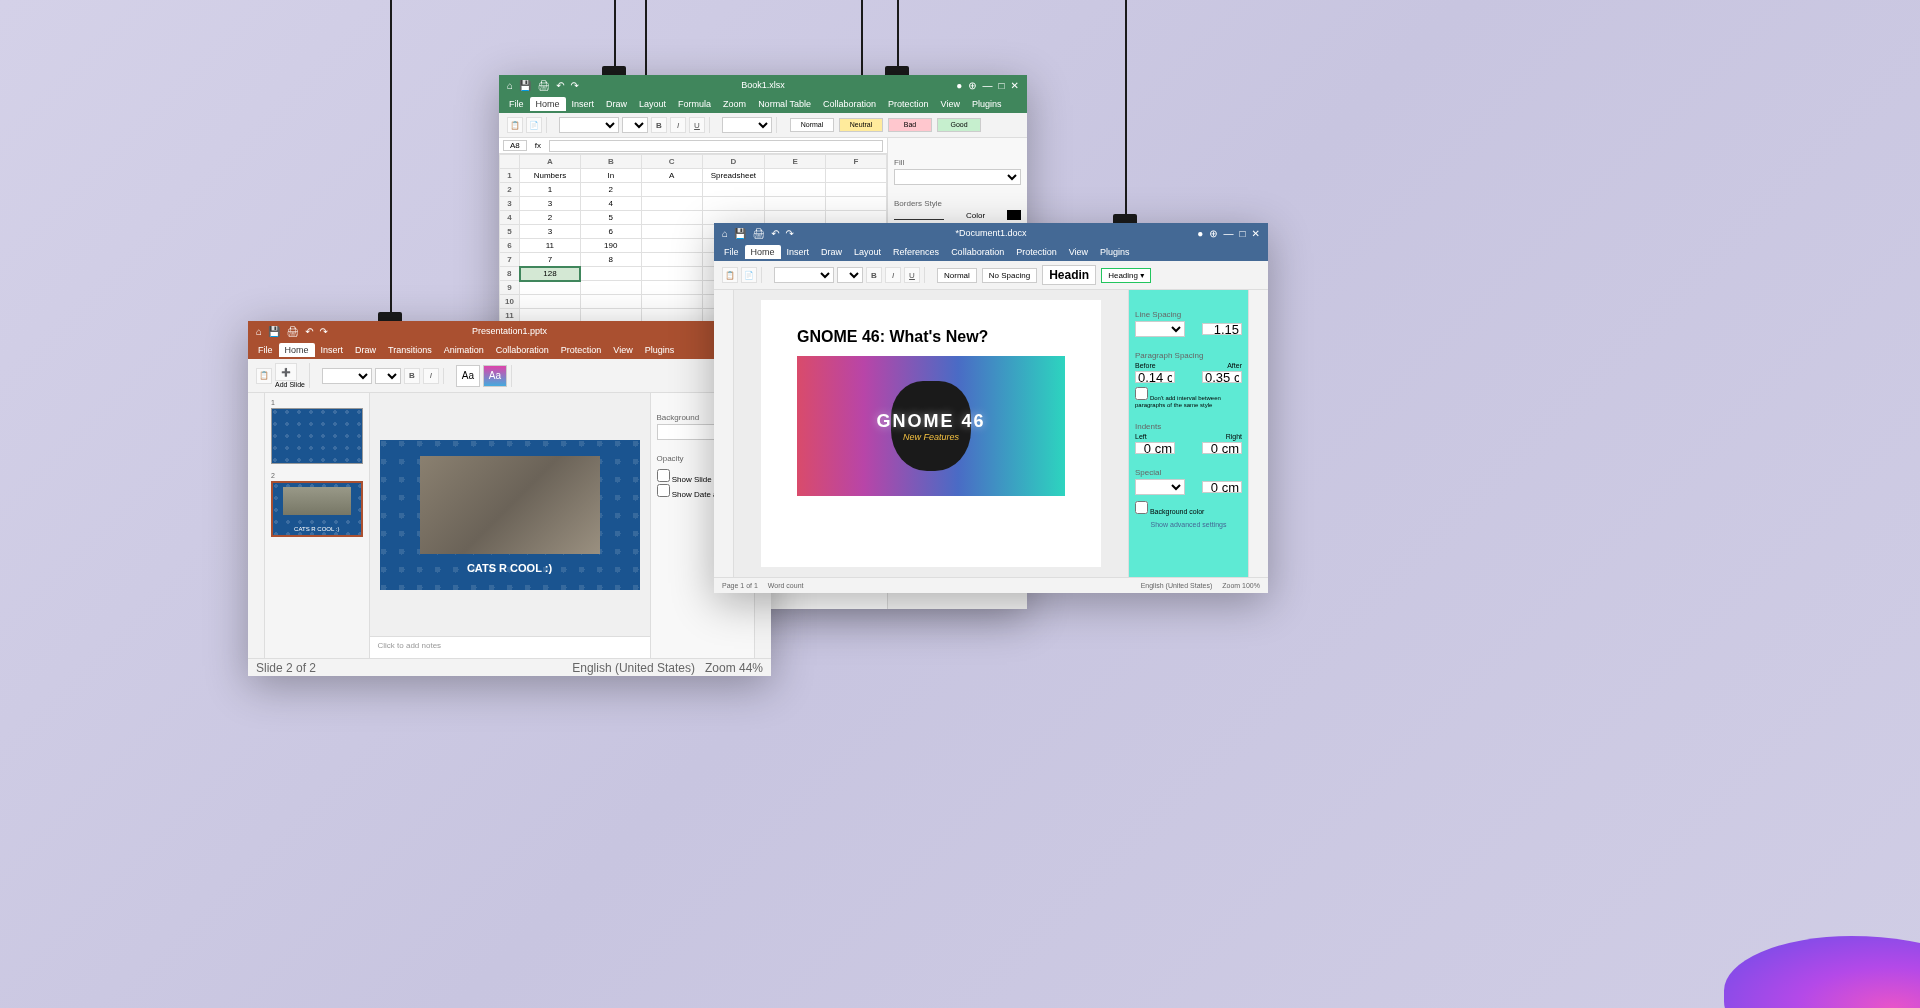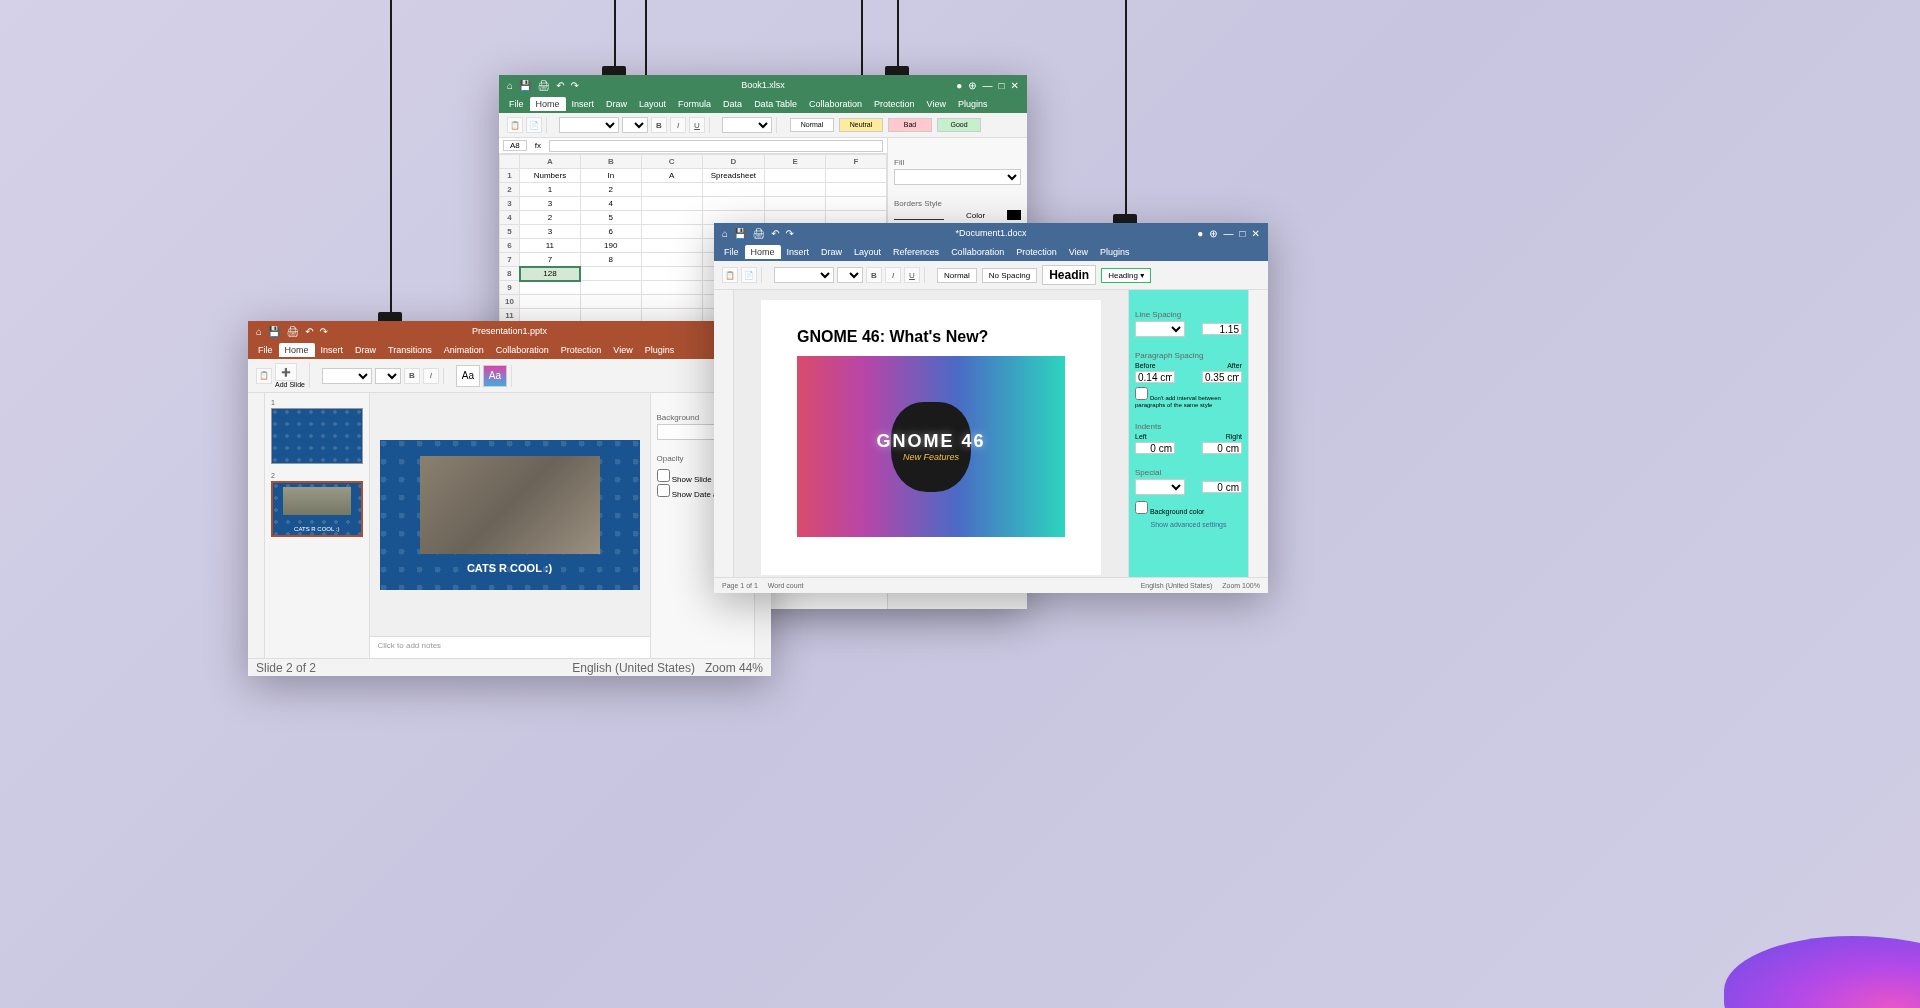--- a/index.html
+++ b/index.html
@@ -55,32 +55,32 @@
 .dd{left:714px;top:223px;width:554px;height:370px;z-index:3}
 .dd .titlebar{background:#446995}
 .dd .menubar{background:#446995;color:#fff}
 .dd-body{flex:1;display:flex;background:#f0f0f0;overflow:hidden}
 .dd-leftbar{width:20px;background:#f3f3f3;border-right:1px solid #ddd}
 .dd-page-area{flex:1;display:flex;flex-direction:row;overflow:hidden}
 .dd-ruler{height:14px;background:#fff;border-bottom:1px solid #ddd}
 .dd-page{flex:1;background:#ededed;padding:10px;overflow:hidden}
 .dd-doc{background:#fff;width:340px;margin:0 auto;padding:28px 36px;min-height:100%}
 .dd-h1{font-size:16px;font-weight:900;margin-bottom:10px}
-.dd-img{width:100%;height:181px;background:linear-gradient(90deg,#d94b6b 0%,#b845a8 25%,#4a6bc5 60%,#2dd4bf 100%);position:relative;display:flex;align-items:center;justify-content:center;margin-bottom:10px}
+.dd-img{width:100%;height:140px;background:linear-gradient(90deg,#d94b6b 0%,#b845a8 25%,#4a6bc5 60%,#2dd4bf 100%);position:relative;display:flex;align-items:center;justify-content:center;margin-bottom:10px}
 .dd-img-foot{position:absolute;width:80px;height:90px;background:#1a1a1a;border-radius:40% 40% 45% 45%}
 .dd-img-text{position:relative;z-index:2;text-align:center}
 .dd-img-title{color:#fff;font-size:18px;font-weight:900;letter-spacing:2px;text-shadow:0 0 8px rgba(255,255,255,0.5)}
 .dd-img-sub{color:#f5c242;font-size:9px;font-style:italic}
 .dd-p{font-size:8px;line-height:1.4;color:#333}
 .dd-right{width:120px;background:#5eead4;border-left:1px solid #ddd;padding:6px;font-size:7px}
 .dd-rightbar{width:20px;background:#f3f3f3;border-left:1px solid #ddd}
 .dd-status{height:16px;background:#f3f3f3;border-top:1px solid #ddd;display:flex;align-items:center;justify-content:space-between;padding:0 8px;font-size:7px;color:#666}
 .style-chip{display:inline-block;padding:2px 6px;border:1px solid #ccc;font-size:8px;margin-right:2px;background:#fff}
 .prop-row{display:flex;justify-content:space-between;align-items:center;margin:2px 0}
-.prop-input{width:40px;height:12px;border:1px solid #ccc;font-size:10px;text-align:right;padding:0 2px}
+.prop-input{width:40px;height:12px;border:1px solid #ccc;font-size:13px;text-align:right;padding:0 2px}
 
 
 .hanger{position:absolute;width:2px;background:#1a1a1a}
 .clip{position:absolute;width:40px;height:24px}
 .clip::before{content:"";position:absolute;left:8px;top:0;width:24px;height:14px;background:#1a1a1a;border-radius:2px}
 .clip::after{content:"";position:absolute;left:4px;top:10px;width:32px;height:10px;border:2px solid #1a1a1a;border-top:none;border-radius:0 0 4px 4px}
 
 
 .blob{position:absolute;right:0;bottom:0;width:280px;height:120px;background:radial-gradient(ellipse at 60% 60%,#e854c9 0%,#b449e8 40%,#6b4de8 100%);border-radius:50% 60% 40% 50%;transform:translate(30%,40%)}
 </style>
@@ -118,22 +118,22 @@
       <span>✕</span>
     </div>
   </div>
   <div class="menubar">
     <span class="file-tab">File</span>
     <span class="home-tab">Home</span>
     <span>Insert</span>
     <span>Draw</span>
     <span>Layout</span>
     <span>Formula</span>
-    <span>Data</span>
-    <span>Data Table</span>
+    <span>Zoom</span>
+    <span>Normal Table</span>
     <span>Collaboration</span>
     <span>Protection</span>
     <span>View</span>
     <span>Plugins</span>
   </div>
   <div class="toolbar">
     <div class="tb-group">
       <div class="tb-btn">📋</div>
       <div class="tb-btn">📄</div>
     </div>

